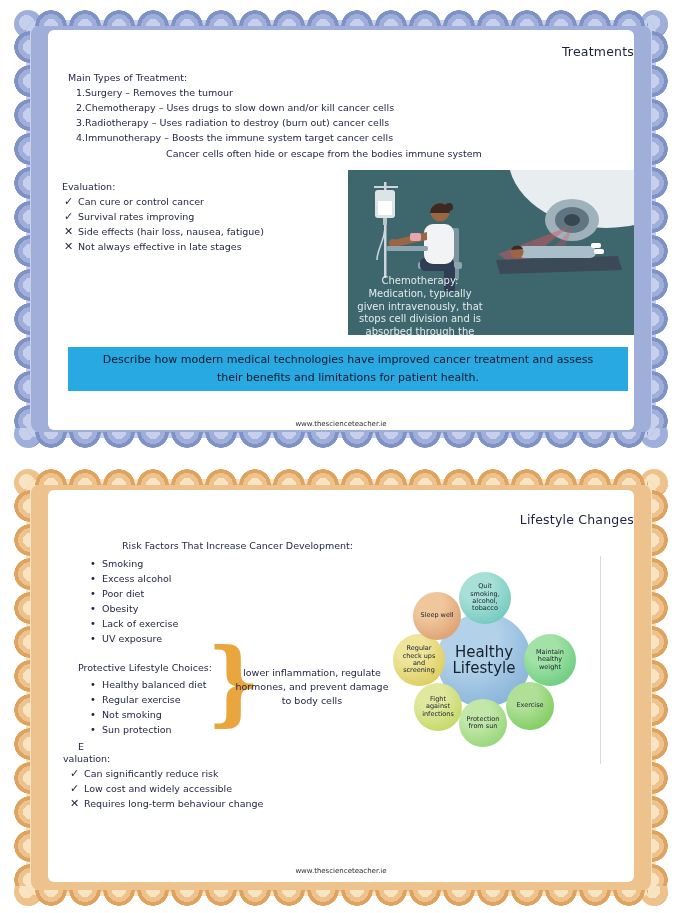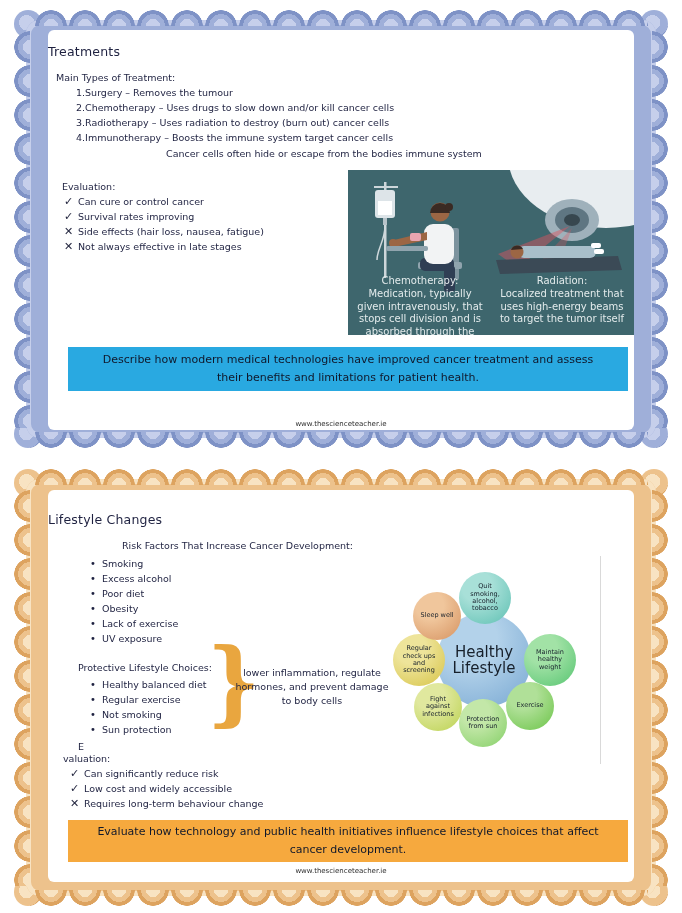--- a/index.html
+++ b/index.html
@@ -27,21 +27,21 @@
     background-size:20px 34px; background-repeat:repeat-y; }
   .corner { position:absolute; width:28px; height:28px; border-radius:50%;
     background:radial-gradient(circle at 45% 45%, var(--lt) 0 35%, var(--md) 35% 70%, var(--dk) 70% 100%); }
   .corner.tl { left:4px; top:4px; } .corner.tr { right:4px; top:4px; }
   .corner.bl { left:4px; bottom:4px; } .corner.br { right:4px; bottom:4px; }
   .inner { position:absolute; left:38px; right:38px; background:#fff; border-radius:6px; }
   .slide1 .inner { top:24px; bottom:22px; }
   .slide2 .inner { top:25px; bottom:28px; }
 
   
-  .title { position:absolute; width:100%; text-align:left; font-size:12.5px; letter-spacing:.2px; }
+  .title { position:absolute; width:100%; text-align:right; font-size:12.5px; letter-spacing:.2px; }
   .h { font-size:10px; }
   .row { position:absolute; font-size:9.5px; white-space:nowrap; }
   .num { display:inline-block; }
   .mark { display:inline-block; width:14px; font-weight:bold; font-size:11px; color:#23263f; }
   .bullet-dot { display:inline-block; width:12px; font-size:10px; }
   .banner { position:absolute; left:20px; width:560px; display:flex; align-items:center; justify-content:center;
             text-align:center; font-size:11px; line-height:1.65; padding:2px 26px; color:#10182b; }
   .banner.blue { background:#29a9e1; }
   .banner.orange { background:#f6a93e; }
   .footer { position:absolute; width:100%; text-align:center; font-size:7px; color:#2b2b2b; }
@@ -85,21 +85,21 @@
     <div class="corner br"></div>
     <div class="band"></div>
     <div class="bump top"></div>
     <div class="bump bottom"></div>
     <div class="bump left"></div>
     <div class="bump right"></div>
 
     <div class="inner">
       <div class="title" style="top:14px;">Treatments</div>
 
-      <div class="row h" style="left:8px; top:42px;text-align:right;">Main Types of Treatment:</div>
+      <div class="row h" style="left:20px; top:42px;text-align:right;">Main Types of Treatment:</div>
 
       <div class="row" style="left:28px; top:57px;"><span class="num">1.</span><span>Surgery – Removes the tumour</span></div>
       <div class="row" style="left:28px; top:72px;"><span class="num">2.</span><span>Chemotherapy – Uses drugs to slow down and/or kill cancer cells</span></div>
       <div class="row" style="left:28px; top:87px;"><span class="num">3.</span><span>Radiotherapy – Uses radiation to destroy (burn out) cancer cells</span></div>
       <div class="row" style="left:28px; top:102px;"><span class="num">4.</span><span>Immunotherapy – Boosts the immune system target cancer cells</span></div>
       <div class="row" style="left:118px; top:118px;">Cancer cells often hide or escape from the bodies immune system</div>
 
       <div class="row h" style="left:14px; top:151px;">Evaluation:</div>
       <div class="row" style="left:16px; top:165px;"><span class="mark">✓</span><span>Can cure or control cancer</span></div>
       <div class="row" style="left:16px; top:180px;"><span class="mark">✓</span><span>Survival rates improving</span></div>
@@ -142,24 +142,20 @@
             <circle cx="169" cy="82" r="6.5" fill="#9c6644"></circle>
             <path d="M163,80 A6.5,6.5 0 0 1 175,79 L163,80 Z" fill="#3a2a23"></path>
             <rect x="243" y="73" width="10" height="5" rx="2" fill="#ffffff"></rect>
             <rect x="246" y="79" width="10" height="5" rx="2" fill="#ffffff"></rect>
           </g>
         </svg>
         <div class="cap cap-left">
           <span class="cap-t">Chemotherapy:</span>
           <span>Medication, typically given intravenously, that stops cell division and is absorbed through the entire system</span>
         </div>
-        <div class="cap cap-right">
-          <span class="cap-t">Radiation:</span>
-          <span>Localized treatment that uses high-energy beams to target the tumor itself</span>
-        </div>
       </div>
 
       <div class="banner blue" style="top:317px; height:44px;">Describe how modern medical technologies have improved cancer treatment and assess their benefits and limitations for patient health.</div>
       <div class="footer" style="bottom:2px;">www.thescienceteacher.ie</div>
     </div>
   </div>
 
   <div class="slide slide2">
     <div class="corner tl"></div>
     <div class="corner tr"></div>
@@ -201,18 +197,17 @@
         <div class="bub bub-center">Healthy Lifestyle</div>
         <div class="bub bub-quit">Quit smoking, alcohol, tobacco</div>
         <div class="bub bub-weight">Maintain healthy weight</div>
         <div class="bub bub-exer">Exercise</div>
         <div class="bub bub-sun">Protection from sun</div>
         <div class="bub bub-infec">Fight against infections</div>
         <div class="bub bub-check">Regular check ups and screening</div>
         <div class="bub bub-sleep">Sleep well</div>
       </div>
 
-      <div class="banner orange" style="top:330px; height:42px;">Evaluate how technology and public health initiatives influence lifestyle choices that affect cancer development.</div>
       <div class="footer" style="top:377px;">www.thescienceteacher.ie</div>
     </div>
   </div>
 
 </div>
 
 </body></html>

